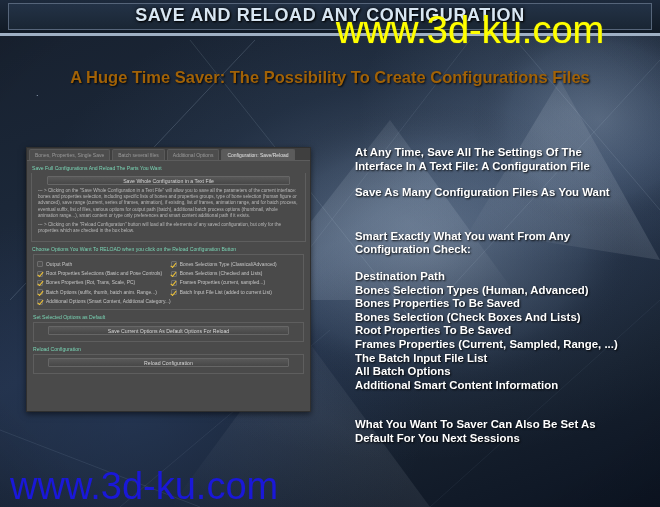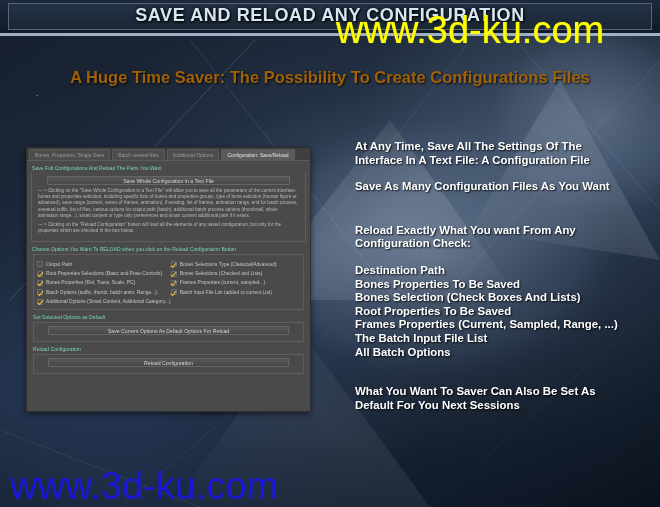--- a/index.html
+++ b/index.html
@@ -53,21 +53,21 @@
   
   #subtitle{
     position:absolute;left:0;right:0;top:68px;text-align:center;
     font-size:16.5px;font-weight:bold;color:#a16207;
     text-shadow:1px 1px 2px rgba(0,0,0,.85);
     white-space:nowrap;
   }
   #subdot{position:absolute;left:36px;top:88px;color:#9fb0c4;font-size:9px;}
   
   #rightcol{
-    position:absolute;left:355px;top:140px;width:300px;
+    position:absolute;left:355px;top:146px;width:300px;
     color:#ffffff;font-size:11.4px;font-weight:bold;line-height:13.6px;
     text-shadow:1px 1px 2px rgba(0,0,0,.9);
   }
   #rightcol .para{margin-bottom:0;}
   #rightcol .gap{height:13px;}
   #rightcol .line{white-space:nowrap;}
   
   #panel{
     position:absolute;left:26px;top:147px;width:285px;height:265px;
     background:#4a4a4a;
@@ -195,32 +195,34 @@
   <div class="para">
     <div class="line">At Any Time, Save All The Settings Of The</div>
     <div class="line">Interface In A Text File: A Configuration File</div>
   </div>
   <div class="gap"></div>
   <div class="para">
     <div class="line">Save As Many Configuration Files As You Want</div>
   </div>
   <div class="gap" style="height:30px"></div>
   <div class="para">
-    <div class="line">Reload Exactly What You want From Any</div>
+    <div class="line">Smart Exactly What You want From Any</div>
     <div class="line">Configuration Check:</div>
   </div>
   <div class="gap"></div>
   <div class="para">
     <div class="line">Destination Path</div>
+    <div class="line">Bones Selection Types (Human, Advanced)</div>
     <div class="line">Bones Properties To Be Saved</div>
     <div class="line">Bones Selection (Check Boxes And Lists)</div>
     <div class="line">Root Properties To Be Saved</div>
     <div class="line">Frames Properties (Current, Sampled, Range, ...)</div>
     <div class="line">The Batch Input File List</div>
     <div class="line">All Batch Options</div>
+    <div class="line">Additional Smart Content Information</div>
   </div>
   <div class="gap" style="height:26px"></div>
   <div class="para">
     <div class="line">What You Want To Saver Can Also Be Set As</div>
     <div class="line">Default For You Next Sessions</div>
   </div>
 </div>
 
 <div id="panel">
 

